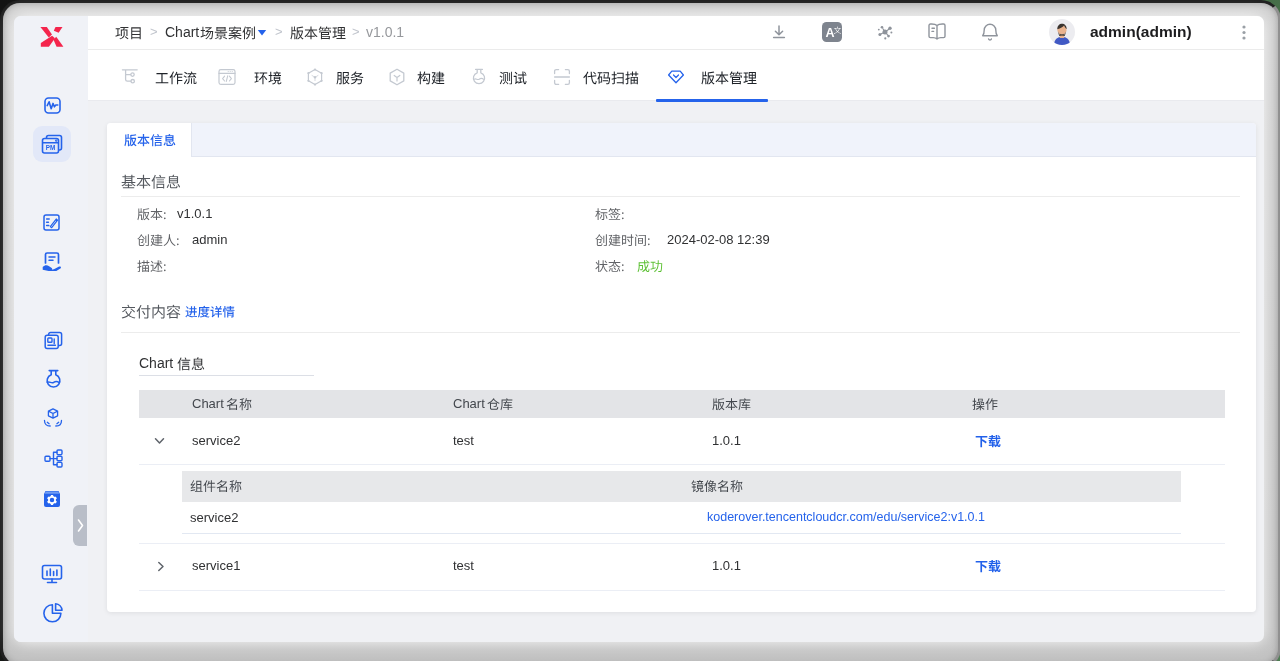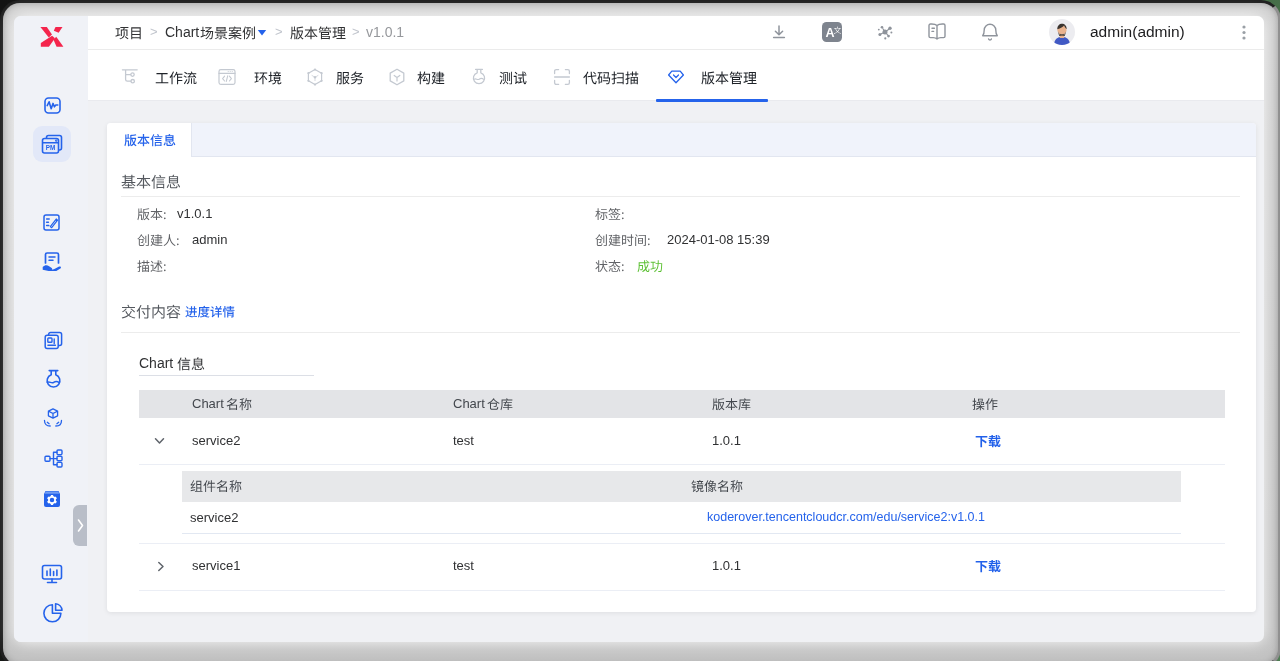--- a/index.html
+++ b/index.html
@@ -200,21 +200,21 @@
 <g clip-path="url(#avc)">
 <path d="M5,26 c0,-5.5 3.6,-8.3 8,-8.3 s8,2.8 8,8.3 Z" fill="#4159c4"></path>
 <path d="M10.8,16 h4.4 v3 h-4.4 Z" fill="#eab38e"></path>
 <circle cx="13" cy="11" r="4.6" fill="#eab38e"></circle>
 <path d="M8.3,10.2 c0,-3.4 2.1,-5.4 4.7,-5.4 s4.7,2 4.7,5.4 c-1.4,-1.1 -2.4,-2.9 -2.6,-3.6 -1,1.4 -3.4,2.9 -6.8,3.6 Z" fill="#3a3430"></path>
 <path d="M9.4,12.6 c0.6,3 2,4.2 3.6,4.2 s3,-1.2 3.6,-4.2 c0,2 -0.2,3.4 -1,4.4 h-5.2 c-0.8,-1 -1,-2.4 -1,-4.4 Z" fill="#473f39"></path>
 <path d="M10.6,14.6 c0.8,0.8 4,0.8 4.8,0 l-0.4,1.6 c-1.2,0.6 -2.8,0.6 -4,0 Z" fill="#5d5249"></path>
 </g>
       </svg>
     </div>
-<div class="abs" style="left:1076px;top:6.75px;color:#1d1d1f;font-size:15.5px;font-weight:400;line-height:18.5px;letter-spacing:0;white-space:pre;">admin(admin)</div>
+<div class="abs" style="left:1076px;top:6.75px;color:#1d1d1f;font-size:15.5px;font-weight:700;line-height:18.5px;letter-spacing:0;white-space:pre;">admin(admin)</div>
 <div class="abs" style="left:1228px;top:9px;">
       <svg width="4" height="15" viewBox="0 0 4 15" fill="#9aa0a6">
         <circle cx="2" cy="2" r="1.6"></circle>
         <circle cx="2" cy="7.5" r="1.6"></circle>
         <circle cx="2" cy="13" r="1.6"></circle>
       </svg>
     </div>
 <div class="abs" style="left:107px;top:52px;">
       <svg width="18" height="18" viewBox="0 0 18 18" fill="none" stroke="currentColor" stroke-width="1.3" stroke-linecap="round" stroke-linejoin="round" style="color:#c4c9d1">
         <path d="M1.4,1.8 H16.2 M4.6,1.8 V11.4 a1.8,1.8 0 0 0 1.8,1.8 H9.8 M4.6,6.6 H9.6"></path>
@@ -330,21 +330,21 @@
       <svg class="" width="42.6" height="18.8" viewBox="0 0 42.6 18.8">
         <path d="M10.894 4.368V14.82C10.894 15.067 10.802999999999999 15.145 10.556 15.158C10.296 15.158 9.477 15.171 8.567 15.145C8.709999999999999 15.405 8.866 15.821 8.918 16.068C10.126999999999999 16.081 10.841999999999999 16.055 11.270999999999999 15.912C11.687 15.743 11.869 15.47 11.869 14.82V4.368ZM8.359 5.668000000000001V12.896H9.295V5.668000000000001ZM1.8459999999999999 8.918V14.495000000000001C1.8459999999999999 15.652 2.2359999999999998 15.925 3.497 15.925C3.77 15.925 5.616 15.925 5.915 15.925C7.072 15.925 7.358 15.418 7.4879999999999995 13.624C7.215 13.559000000000001 6.838 13.416 6.617 13.247C6.552 14.794 6.460999999999999 15.08 5.85 15.08C5.447 15.08 3.9 15.08 3.5749999999999997 15.08C2.912 15.08 2.808 14.989 2.808 14.495000000000001V9.789000000000001H5.616C5.512 11.362 5.395 11.999 5.239 12.181000000000001C5.148 12.298 5.044 12.311 4.862 12.311C4.68 12.311 4.225 12.298 3.7439999999999998 12.246C3.8739999999999997 12.493 3.9779999999999998 12.831 3.9909999999999997 13.091000000000001C4.511 13.13 5.018 13.117 5.278 13.104C5.603 13.065 5.824 12.987 6.019 12.766C6.318 12.441 6.460999999999999 11.557 6.577999999999999 9.308C6.590999999999999 9.178 6.590999999999999 8.918 6.590999999999999 8.918ZM4.069 4.186C3.38 5.863000000000001 2.002 7.657 0.351 8.84C0.572 8.996 0.9099999999999999 9.321000000000002 1.066 9.516C2.3529999999999998 8.528 3.4579999999999997 7.228000000000001 4.29 5.811C5.317 6.929 6.4479999999999995 8.268 7.02 9.139L7.734999999999999 8.489C7.111 7.566000000000001 5.798 6.123000000000001 4.7059999999999995 5.018000000000001L4.979 4.446Z M18.122 5.265000000000001V6.045H20.553V7.02H17.29V7.787000000000001H20.553V8.801H18.031V9.594000000000001H20.553V10.595H17.927V11.336H20.553V12.363H17.381V13.143H20.553V14.443H21.476V13.143H25.180999999999997V12.363H21.476V11.336H24.686999999999998V10.595H21.476V9.594000000000001H24.387999999999998V7.787000000000001H25.285V7.02H24.387999999999998V5.265000000000001H21.476V4.16H20.553V5.265000000000001ZM21.476 7.787000000000001H23.517V8.801H21.476ZM21.476 7.02V6.045H23.517V7.02ZM14.261 9.971C14.261 9.828 14.56 9.659 14.754999999999999 9.555H16.354C16.198 10.712 15.937999999999999 11.713000000000001 15.6 12.571C15.249 12.051 14.963 11.401 14.742 10.621L14.014 10.894C14.326 11.947 14.716 12.779 15.197 13.442C14.742 14.3 14.157 14.976 13.481 15.47C13.689 15.6 14.053 15.938 14.196 16.12C14.82 15.639 15.379 14.989 15.834 14.17C17.198999999999998 15.47 19.097 15.795 21.488999999999997 15.795H25.128999999999998C25.180999999999997 15.535 25.363 15.106 25.506 14.898C24.843 14.911 22.022 14.911 21.502 14.911C19.305 14.911 17.511 14.625 16.237 13.364C16.77 12.155000000000001 17.147 10.634 17.342 8.801L16.796 8.671L16.614 8.684000000000001H15.496C16.146 7.7090000000000005 16.809 6.487 17.394 5.226000000000001L16.77 4.823L16.458 4.966000000000001H13.832V5.837H16.081C15.561 6.994 14.911 8.06 14.677 8.385000000000002C14.417 8.801 14.092 9.126000000000001 13.858 9.178C13.988 9.373000000000001 14.183 9.776 14.261 9.971Z M31.941 4.199C31.902 6.2010000000000005 31.98 12.558 26.559 15.301C26.858 15.509 27.17 15.821 27.352 16.068C30.537 14.365 31.915 11.453 32.525999999999996 8.84C33.163 11.271 34.567 14.482 37.83 16.016C37.986 15.743 38.272 15.405 38.545 15.197C33.943 13.13 33.137 7.683000000000001 32.942 6.123000000000001C33.007 5.343 33.019999999999996 4.68 33.033 4.199Z M40.807 10.010000000000002C41.275 10.010000000000002 41.665 9.646 41.665 9.100000000000001C41.665 8.567 41.275 8.190000000000001 40.807 8.190000000000001C40.326 8.190000000000001 39.949 8.567 39.949 9.100000000000001C39.949 9.646 40.326 10.010000000000002 40.807 10.010000000000002ZM40.807 15.249C41.275 15.249 41.665 14.885 41.665 14.352C41.665 13.806000000000001 41.275 13.442 40.807 13.442C40.326 13.442 39.949 13.806000000000001 39.949 14.352C39.949 14.885 40.326 15.249 40.807 15.249Z" fill="currentColor"></path>
       </svg>
     </div>
 <div class="abs" style="left:178px;top:216.0px;color:#303133;font-size:13px;font-weight:400;line-height:16px;letter-spacing:0;white-space:pre;">admin</div>
 <div class="abs" style="left:581px;top:214.38px;color:#606266;">
       <svg class="" width="55.6" height="18.8" viewBox="0 0 55.6 18.8">
         <path d="M10.894 4.368V14.82C10.894 15.067 10.802999999999999 15.145 10.556 15.158C10.296 15.158 9.477 15.171 8.567 15.145C8.709999999999999 15.405 8.866 15.821 8.918 16.068C10.126999999999999 16.081 10.841999999999999 16.055 11.270999999999999 15.912C11.687 15.743 11.869 15.47 11.869 14.82V4.368ZM8.359 5.668000000000001V12.896H9.295V5.668000000000001ZM1.8459999999999999 8.918V14.495000000000001C1.8459999999999999 15.652 2.2359999999999998 15.925 3.497 15.925C3.77 15.925 5.616 15.925 5.915 15.925C7.072 15.925 7.358 15.418 7.4879999999999995 13.624C7.215 13.559000000000001 6.838 13.416 6.617 13.247C6.552 14.794 6.460999999999999 15.08 5.85 15.08C5.447 15.08 3.9 15.08 3.5749999999999997 15.08C2.912 15.08 2.808 14.989 2.808 14.495000000000001V9.789000000000001H5.616C5.512 11.362 5.395 11.999 5.239 12.181000000000001C5.148 12.298 5.044 12.311 4.862 12.311C4.68 12.311 4.225 12.298 3.7439999999999998 12.246C3.8739999999999997 12.493 3.9779999999999998 12.831 3.9909999999999997 13.091000000000001C4.511 13.13 5.018 13.117 5.278 13.104C5.603 13.065 5.824 12.987 6.019 12.766C6.318 12.441 6.460999999999999 11.557 6.577999999999999 9.308C6.590999999999999 9.178 6.590999999999999 8.918 6.590999999999999 8.918ZM4.069 4.186C3.38 5.863000000000001 2.002 7.657 0.351 8.84C0.572 8.996 0.9099999999999999 9.321000000000002 1.066 9.516C2.3529999999999998 8.528 3.4579999999999997 7.228000000000001 4.29 5.811C5.317 6.929 6.4479999999999995 8.268 7.02 9.139L7.734999999999999 8.489C7.111 7.566000000000001 5.798 6.123000000000001 4.7059999999999995 5.018000000000001L4.979 4.446Z M18.122 5.265000000000001V6.045H20.553V7.02H17.29V7.787000000000001H20.553V8.801H18.031V9.594000000000001H20.553V10.595H17.927V11.336H20.553V12.363H17.381V13.143H20.553V14.443H21.476V13.143H25.180999999999997V12.363H21.476V11.336H24.686999999999998V10.595H21.476V9.594000000000001H24.387999999999998V7.787000000000001H25.285V7.02H24.387999999999998V5.265000000000001H21.476V4.16H20.553V5.265000000000001ZM21.476 7.787000000000001H23.517V8.801H21.476ZM21.476 7.02V6.045H23.517V7.02ZM14.261 9.971C14.261 9.828 14.56 9.659 14.754999999999999 9.555H16.354C16.198 10.712 15.937999999999999 11.713000000000001 15.6 12.571C15.249 12.051 14.963 11.401 14.742 10.621L14.014 10.894C14.326 11.947 14.716 12.779 15.197 13.442C14.742 14.3 14.157 14.976 13.481 15.47C13.689 15.6 14.053 15.938 14.196 16.12C14.82 15.639 15.379 14.989 15.834 14.17C17.198999999999998 15.47 19.097 15.795 21.488999999999997 15.795H25.128999999999998C25.180999999999997 15.535 25.363 15.106 25.506 14.898C24.843 14.911 22.022 14.911 21.502 14.911C19.305 14.911 17.511 14.625 16.237 13.364C16.77 12.155000000000001 17.147 10.634 17.342 8.801L16.796 8.671L16.614 8.684000000000001H15.496C16.146 7.7090000000000005 16.809 6.487 17.394 5.226000000000001L16.77 4.823L16.458 4.966000000000001H13.832V5.837H16.081C15.561 6.994 14.911 8.06 14.677 8.385000000000002C14.417 8.801 14.092 9.126000000000001 13.858 9.178C13.988 9.373000000000001 14.183 9.776 14.261 9.971Z M32.162 9.204C32.851 10.205 33.735 11.583 34.150999999999996 12.376000000000001L35.009 11.882C34.567 11.089 33.67 9.763 32.968 8.775ZM30.212 9.854V12.818H27.989V9.854ZM30.212 8.983H27.989V6.136000000000001H30.212ZM27.053 5.252000000000001V14.755H27.989V13.702H31.122V5.252000000000001ZM35.932 4.225000000000001V6.76H31.72V7.722H35.932V14.651C35.932 14.911 35.828 15.002 35.568 15.002C35.282 15.028 34.32 15.028 33.306 14.989C33.449 15.275 33.605 15.717 33.67 15.99C34.97 15.99 35.802 15.977 36.269999999999996 15.808C36.738 15.652 36.92 15.366 36.92 14.651V7.722H38.506V6.76H36.92V4.225000000000001Z M40.183 7.085000000000001V16.12H41.184V7.085000000000001ZM40.378 4.797000000000001C40.976 5.369 41.652 6.188000000000001 41.951 6.708L42.757 6.188000000000001C42.445 5.642000000000001 41.743 4.875 41.132 4.329000000000001ZM43.927 11.245000000000001H47.047V13.0H43.927ZM43.927 8.697H47.047V10.426H43.927ZM43.043 7.878V13.806000000000001H47.97V7.878ZM43.576 4.888V5.811H49.868V14.937C49.868 15.106 49.816 15.158 49.647 15.171C49.478 15.171 48.945 15.184 48.399 15.158C48.528999999999996 15.405 48.659 15.821 48.711 16.055C49.504 16.055 50.063 16.055 50.414 15.899000000000001C50.751999999999995 15.73 50.869 15.483 50.869 14.937V4.888Z M53.807 10.010000000000002C54.275 10.010000000000002 54.665 9.646 54.665 9.100000000000001C54.665 8.567 54.275 8.190000000000001 53.807 8.190000000000001C53.326 8.190000000000001 52.949 8.567 52.949 9.100000000000001C52.949 9.646 53.326 10.010000000000002 53.807 10.010000000000002ZM53.807 15.249C54.275 15.249 54.665 14.885 54.665 14.352C54.665 13.806000000000001 54.275 13.442 53.807 13.442C53.326 13.442 52.949 13.806000000000001 52.949 14.352C52.949 14.885 53.326 15.249 53.807 15.249Z" fill="currentColor"></path>
       </svg>
     </div>
-<div class="abs" style="left:653px;top:216.0px;color:#303133;font-size:13px;font-weight:400;line-height:16px;letter-spacing:0;white-space:pre;">2024-01-08 15:39</div>
+<div class="abs" style="left:653px;top:216.0px;color:#303133;font-size:13px;font-weight:400;line-height:16px;letter-spacing:0;white-space:pre;">2024-02-08 12:39</div>
 <div class="abs" style="left:123px;top:240.38px;color:#606266;">
       <svg class="" width="29.6" height="18.8" viewBox="0 0 29.6 18.8">
         <path d="M9.724 4.16V6.032H7.396999999999999V4.16H6.460999999999999V6.032H4.654V6.916H6.460999999999999V8.619H7.396999999999999V6.916H9.724V8.619H10.66V6.916H12.376V6.032H10.66V4.16ZM6.122999999999999 12.727H8.086V14.56H6.122999999999999ZM6.122999999999999 11.869V10.075H8.086V11.869ZM10.972 12.727V14.56H8.969999999999999V12.727ZM10.972 11.869H8.969999999999999V10.075H10.972ZM5.226 9.204V16.094H6.122999999999999V15.431000000000001H10.972V16.029H11.908V9.204ZM2.1189999999999998 4.173V6.786H0.5459999999999999V7.696000000000001H2.1189999999999998V10.556000000000001C1.456 10.764 0.845 10.933 0.364 11.063L0.611 12.025L2.1189999999999998 11.531V14.898C2.1189999999999998 15.08 2.054 15.132 1.898 15.132C1.742 15.145 1.2349999999999999 15.145 0.6629999999999999 15.132C0.7929999999999999 15.392 0.9099999999999999 15.795 0.949 16.029C1.768 16.042 2.275 16.003 2.5869999999999997 15.847C2.912 15.704 3.029 15.431000000000001 3.029 14.898V11.232L4.459 10.764L4.329 9.867L3.029 10.27V7.696000000000001H4.42V6.786H3.029V4.173Z M22.243000000000002 4.888C22.828 5.369 23.555999999999997 6.071 23.894 6.513L24.648 5.993C24.296999999999997 5.551 23.555999999999997 4.888 22.971 4.433ZM13.884 5.161000000000001C14.586 5.902000000000001 15.443999999999999 6.9030000000000005 15.821 7.553000000000001L16.64 7.033000000000001C16.237 6.383000000000001 15.366 5.408000000000001 14.651 4.706000000000001ZM20.695999999999998 4.290000000000001V6.695H17.16V7.618H20.215C19.474 9.568000000000001 18.226 11.505 16.926 12.506C17.147 12.675 17.459 13.013 17.615000000000002 13.234C18.785 12.233 19.903 10.504000000000001 20.695999999999998 8.632000000000001V14.209H21.658V8.697C22.814999999999998 10.036000000000001 23.972 11.596 24.505 12.675L25.285 12.116C24.622 10.881 23.14 9.022 21.814 7.618H25.207V6.695H21.658V4.290000000000001ZM16.458 8.801H13.624V9.711H15.522V13.65C14.924 13.858 14.235 14.404 13.533 15.067L14.157 15.886C14.846 15.093 15.522 14.404 16.003 14.404C16.302 14.404 16.705 14.781 17.250999999999998 15.093C18.161 15.613 19.266 15.743 20.8 15.743C22.035 15.743 24.296999999999997 15.665 25.232999999999997 15.6C25.246 15.34 25.402 14.872 25.506 14.625C24.244999999999997 14.768 22.320999999999998 14.859 20.826 14.859C19.435 14.859 18.304 14.768 17.472 14.3C17.017 14.053 16.718 13.819 16.458 13.689Z M27.807 10.010000000000002C28.275 10.010000000000002 28.665 9.646 28.665 9.100000000000001C28.665 8.567 28.275 8.190000000000001 27.807 8.190000000000001C27.326 8.190000000000001 26.949 8.567 26.949 9.100000000000001C26.949 9.646 27.326 10.010000000000002 27.807 10.010000000000002ZM27.807 15.249C28.275 15.249 28.665 14.885 28.665 14.352C28.665 13.806000000000001 28.275 13.442 27.807 13.442C27.326 13.442 26.949 13.806000000000001 26.949 14.352C26.949 14.885 27.326 15.249 27.807 15.249Z" fill="currentColor"></path>
       </svg>
     </div>
 <div class="abs" style="left:581px;top:240.38px;color:#606266;">
       <svg class="" width="29.6" height="18.8" viewBox="0 0 29.6 18.8">
         <path d="M9.633 5.018000000000001C10.205 5.7330000000000005 10.868 6.734 11.18 7.332000000000001L11.959999999999999 6.838000000000001C11.648 6.24 10.959 5.304 10.373999999999999 4.602ZM0.637 6.318C1.248 7.085000000000001 1.976 8.099 2.275 8.762L3.081 8.216000000000001C2.756 7.579000000000001 2.015 6.591000000000001 1.378 5.863000000000001ZM7.657 4.186V7.215000000000001L7.643999999999999 7.995H4.628V8.957H7.579C7.3839999999999995 11.102 6.656 13.52 4.2509999999999994 15.47C4.511 15.639 4.849 15.899000000000001 5.044 16.094C7.007 14.469 7.917 12.519 8.32 10.608C9.035 13.052 10.166 15.002 11.934 16.094C12.09 15.847 12.415 15.47 12.649 15.288C10.607999999999999 14.17 9.399 11.804 8.775 8.957H12.363V7.995H8.606L8.619 7.215000000000001V4.186ZM0.416 12.558 0.988 13.39C1.651 12.792 2.444 12.038 3.211 11.31V16.094H4.173V4.147H3.211V10.114C2.1839999999999997 11.063 1.1179999999999999 11.999 0.416 12.558Z M17.953 9.763C18.72 10.205 19.643 10.881 20.058999999999997 11.362L20.93 10.803C20.448999999999998 10.309000000000001 19.539 9.659 18.772 9.243ZM16.509999999999998 11.947V14.495000000000001C16.509999999999998 15.561 16.9 15.834 18.408 15.834C18.733 15.834 21.112000000000002 15.834 21.45 15.834C22.698 15.834 23.009999999999998 15.431000000000001 23.14 13.793C22.866999999999997 13.728 22.464 13.585 22.256 13.416C22.177999999999997 14.755 22.073999999999998 14.95 21.384999999999998 14.95C20.852 14.95 18.85 14.95 18.46 14.95C17.615000000000002 14.95 17.472 14.872 17.472 14.495000000000001V11.947ZM18.33 11.635C19.070999999999998 12.324 19.981 13.286 20.384 13.91L21.189999999999998 13.377C20.747999999999998 12.766 19.825 11.843 19.070999999999998 11.193ZM22.75 12.025C23.4 13.13 24.063 14.612 24.284 15.535L25.22 15.197C24.973 14.274000000000001 24.284 12.831 23.607999999999997 11.752ZM15.001999999999999 11.947C14.754999999999999 12.987 14.3 14.313 13.702 15.158L14.586 15.6C15.158 14.716 15.587 13.312 15.873 12.233ZM19.058 4.1080000000000005C18.993 4.745000000000001 18.915 5.382 18.772 5.993H13.728V6.9030000000000005H18.512C17.901 8.593 16.614 9.997 13.585 10.751000000000001C13.793 10.972000000000001 14.04 11.349 14.144 11.583C17.511 10.673 18.902 8.957 19.552 6.9030000000000005C20.527 9.243 22.23 10.815999999999999 24.790999999999997 11.518C24.933999999999997 11.245000000000001 25.22 10.842 25.454 10.621C23.113999999999997 10.088000000000001 21.463 8.775 20.566 6.9030000000000005H25.323999999999998V5.993H19.786C19.916 5.382 20.006999999999998 4.758000000000001 20.072 4.1080000000000005Z M27.807 10.010000000000002C28.275 10.010000000000002 28.665 9.646 28.665 9.100000000000001C28.665 8.567 28.275 8.190000000000001 27.807 8.190000000000001C27.326 8.190000000000001 26.949 8.567 26.949 9.100000000000001C26.949 9.646 27.326 10.010000000000002 27.807 10.010000000000002ZM27.807 15.249C28.275 15.249 28.665 14.885 28.665 14.352C28.665 13.806000000000001 28.275 13.442 27.807 13.442C27.326 13.442 26.949 13.806000000000001 26.949 14.352C26.949 14.885 27.326 15.249 27.807 15.249Z" fill="currentColor"></path>
       </svg>
     </div>

